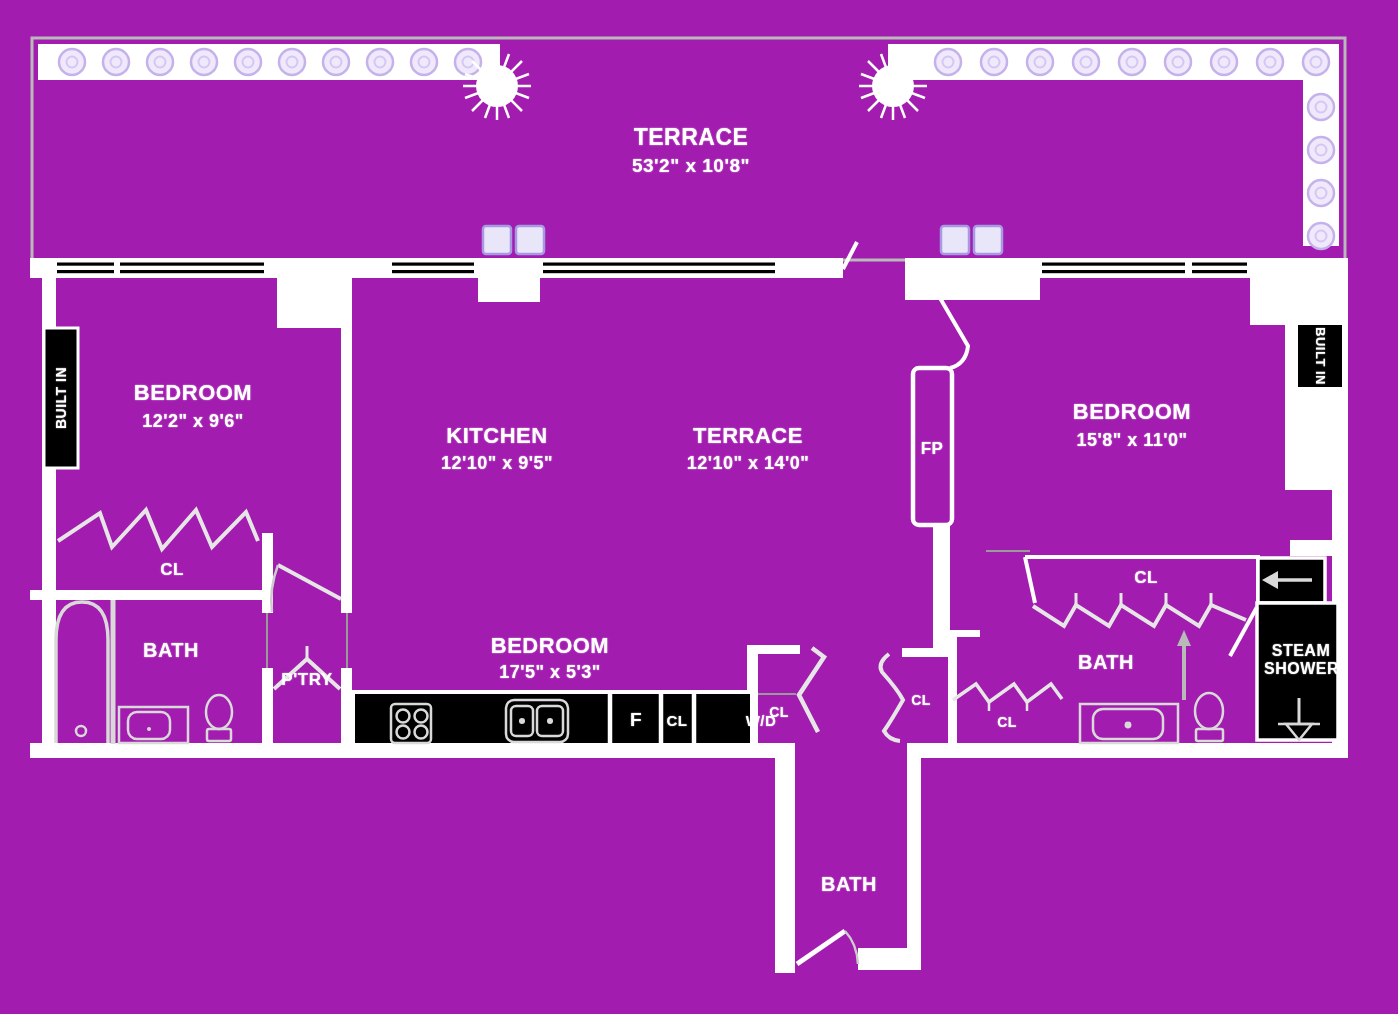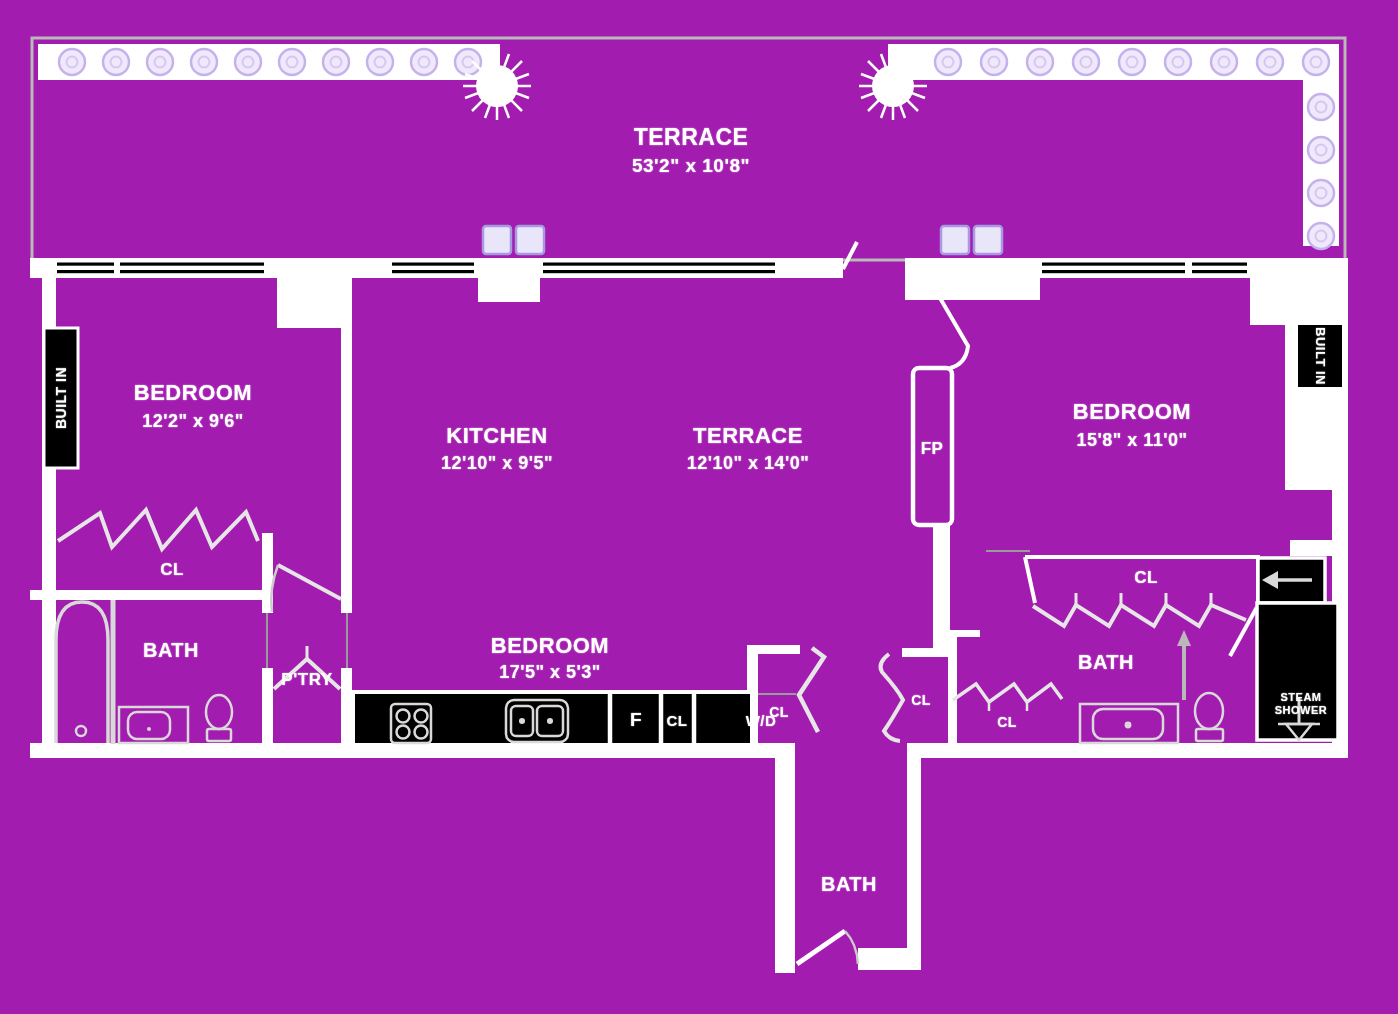--- a/index.html
+++ b/index.html
@@ -4,21 +4,21 @@
 <style>
   html,body{margin:0;padding:0;background:#000;}
   #stage{position:relative;width:1398px;height:1014px;background:#a21caf;overflow:hidden;
          font-family:Liberation Sans, sans-serif;}
   #plan-svg{position:absolute;left:0;top:0;filter:blur(.4px);}
   .lbl{position:absolute;color:#fff;font-weight:bold;transform:translate(-50%,-50%);
        white-space:nowrap;text-align:center;letter-spacing:.5px;
        text-shadow:0 0 1.5px rgba(255,255,255,.8);}
   .s23{font-size:23px;} .s19{font-size:19px;} .s22{font-size:22px;} .s18{font-size:18px;}
   .s20{font-size:20px;} .s17{font-size:17px;text-align:right;} .s15{font-size:15px;} .s14{font-size:14px;}
-  .s13{font-size:13px;} .s12{font-size:11px;margin-top:44px;}
+  .s13{font-size:13px;} .s12{font-size:16px;}
   .rotL{transform:translate(-50%,-50%) rotate(-90deg);}
   .rotR{transform:translate(-50%,-50%) rotate(90deg);white-space:normal;width:58px;line-height:1.1;}
   .wrap{white-space:normal;width:74px;line-height:1.15;}
 </style>
 </head>
 <body>
 
 <div id="stage">
 
 <svg id="plan-svg" width="1398" height="1014" viewBox="0 0 1398 1014">

